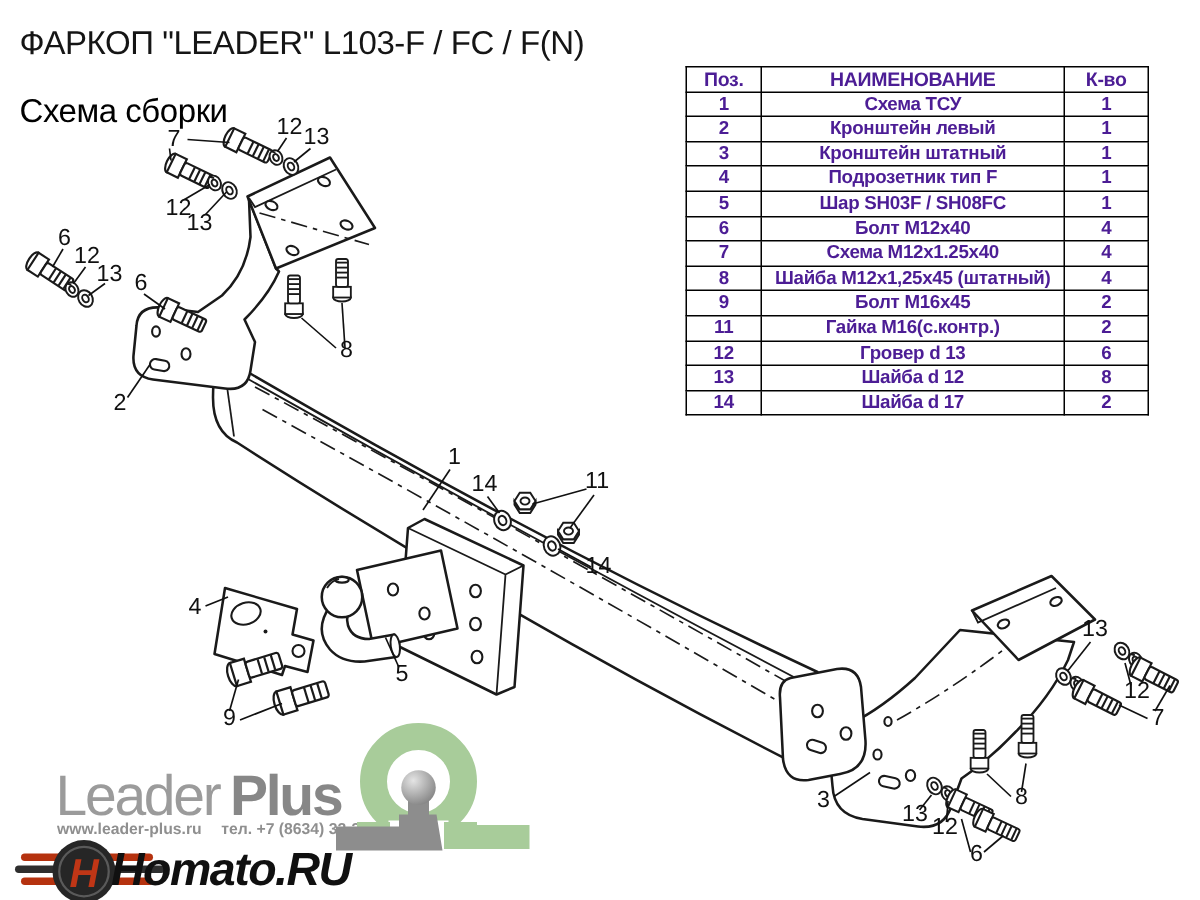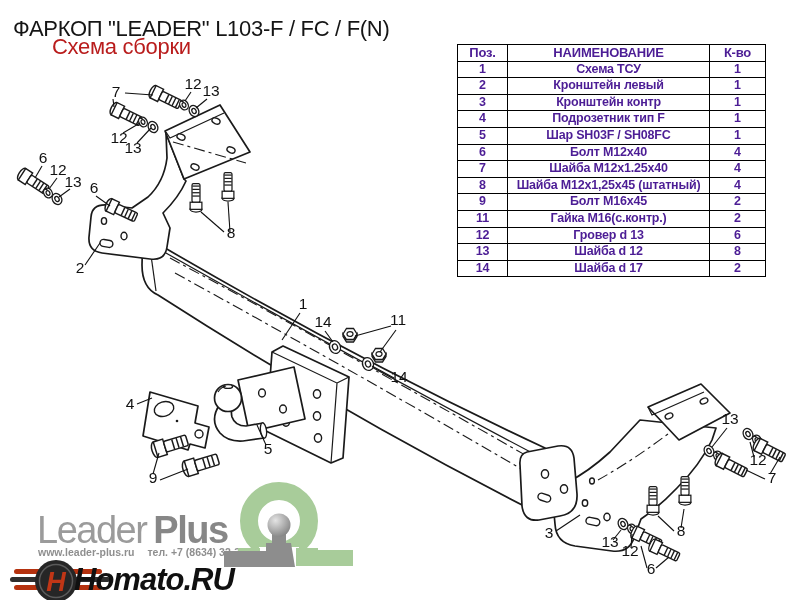--- a/index.html
+++ b/index.html
@@ -1,19 +1,19 @@
 <!DOCTYPE html>
 <html><head>
 <meta charset="utf-8">
 <style>
   html,body{margin:0;padding:0;}
   body{width:800px;height:600px;background:#fff;position:relative;overflow:hidden;
        font-family:"Liberation Sans",sans-serif;}
   .title{position:absolute;left:13px;top:16px;font-size:22px;color:#151515;letter-spacing:-0.3px;}
-  .subtitle{position:absolute;left:13px;top:34px;font-size:22px;color:#b91c1c;letter-spacing:-0.3px;margin-left:39px;}
+  .subtitle{position:absolute;left:13px;top:61px;font-size:22px;color:#000000;letter-spacing:-0.3px;}
   table.parts{position:absolute;left:457px;top:44px;border-collapse:collapse;table-layout:fixed;}
   .parts th,.parts td{border:1.6px solid #000;font-size:12.5px;font-weight:bold;text-align:center;
        padding:0;height:15.6px;line-height:15.6px;color:#4c1d95;letter-spacing:-0.2px;white-space:nowrap;overflow:hidden;}
   .parts th{font-size:13px;}
   svg#dwg{position:absolute;left:0;top:0;}
   .part{fill:#fff;stroke:#1a1a1a;stroke-width:1.7;stroke-linejoin:round;}
   .hole{fill:#fff;stroke:#1a1a1a;stroke-width:1.4;}
   .edge{fill:none;stroke:#1a1a1a;stroke-width:1.2;}
   .dash{fill:none;stroke:#1a1a1a;stroke-width:1.1;stroke-dasharray:11 4 3 4;}
   .hw{fill:#fff;stroke:#1a1a1a;stroke-width:1.3;}
@@ -45,41 +45,41 @@
         <td>Схема ТСУ</td>
         <td>1</td>
       </tr>
       <tr>
         <td>2</td>
         <td>Кронштейн левый</td>
         <td>1</td>
       </tr>
       <tr>
         <td>3</td>
-        <td>Кронштейн контр</td>
+        <td>Кронштейн штатный</td>
         <td>1</td>
       </tr>
       <tr>
         <td>4</td>
         <td>Подрозетник тип F</td>
         <td>1</td>
       </tr>
       <tr>
         <td>5</td>
         <td>Шар SH03F / SH08FC</td>
         <td>1</td>
       </tr>
       <tr>
         <td>6</td>
         <td>Болт M12x40</td>
         <td>4</td>
       </tr>
       <tr>
         <td>7</td>
-        <td>Шайба M12x1.25x40</td>
+        <td>Схема M12x1.25x40</td>
         <td>4</td>
       </tr>
       <tr>
         <td>8</td>
         <td>Шайба M12x1,25x45 (штатный)</td>
         <td>4</td>
       </tr>
       <tr>
         <td>9</td>
         <td>Болт M16x45</td>

